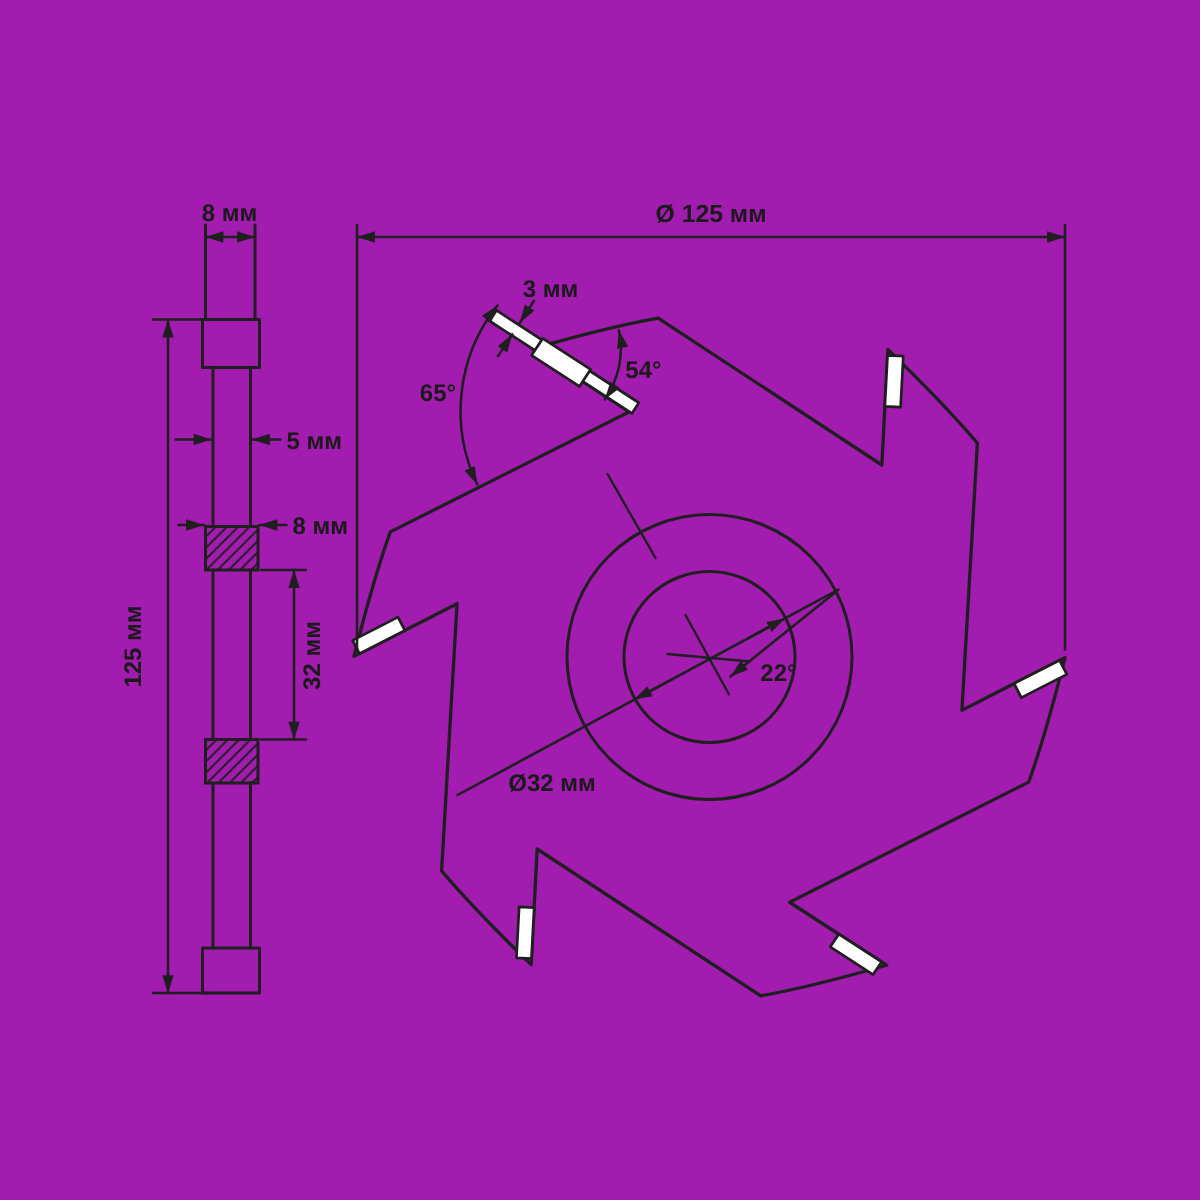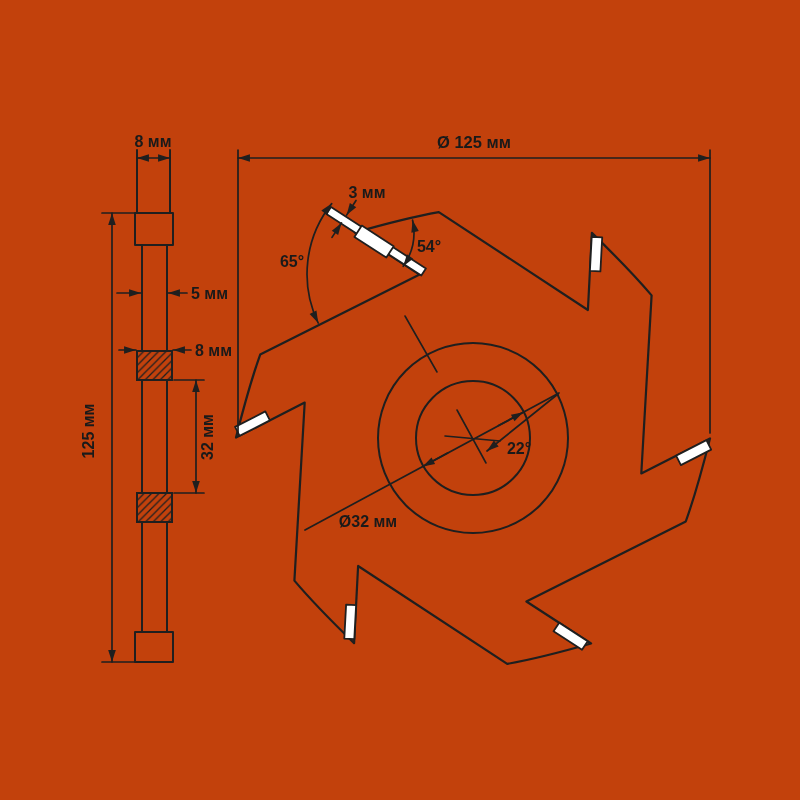--- a/index.html
+++ b/index.html
@@ -4,21 +4,21 @@
 <style>
   html, body {
     margin: 0;
     padding: 0;
     background: #ffffff;
     width: 800px;
     height: 800px;
     overflow: hidden;
     font-family: "Liberation Sans", sans-serif;
   }
-  .stage { width: 800px; height: 800px; position: relative; background: #c2410c; }
+  .stage { width: 800px; height: 800px; position: relative; background: #a21caf; }
   svg { display: block; }
   .ln   { stroke: #1f1f1f; stroke-width: 2;   fill: none; stroke-linecap: round; stroke-linejoin: round; }
   .ln22 { stroke: #1f1f1f; stroke-width: 2.2; fill: none; stroke-linejoin: round; }
   .dim  { stroke: #1f1f1f; stroke-width: 1.7; fill: none; stroke-linecap: round; }
   .cen  { stroke: #1f1f1f; stroke-width: 1.6; fill: none; stroke-linecap: round; }
   .quad { stroke: #1f1f1f; stroke-width: 1.8; fill: #ffffff; stroke-linejoin: round; }
   .hrect{ stroke: #1f1f1f; stroke-width: 2;   fill: url(#hatch); }
   .lbl  { font-family: "Liberation Sans", sans-serif; font-size: 16px; font-weight: 600; fill: #1a1a1a; }
   .lblBig { font-size: 16.5px; }
 </style>

